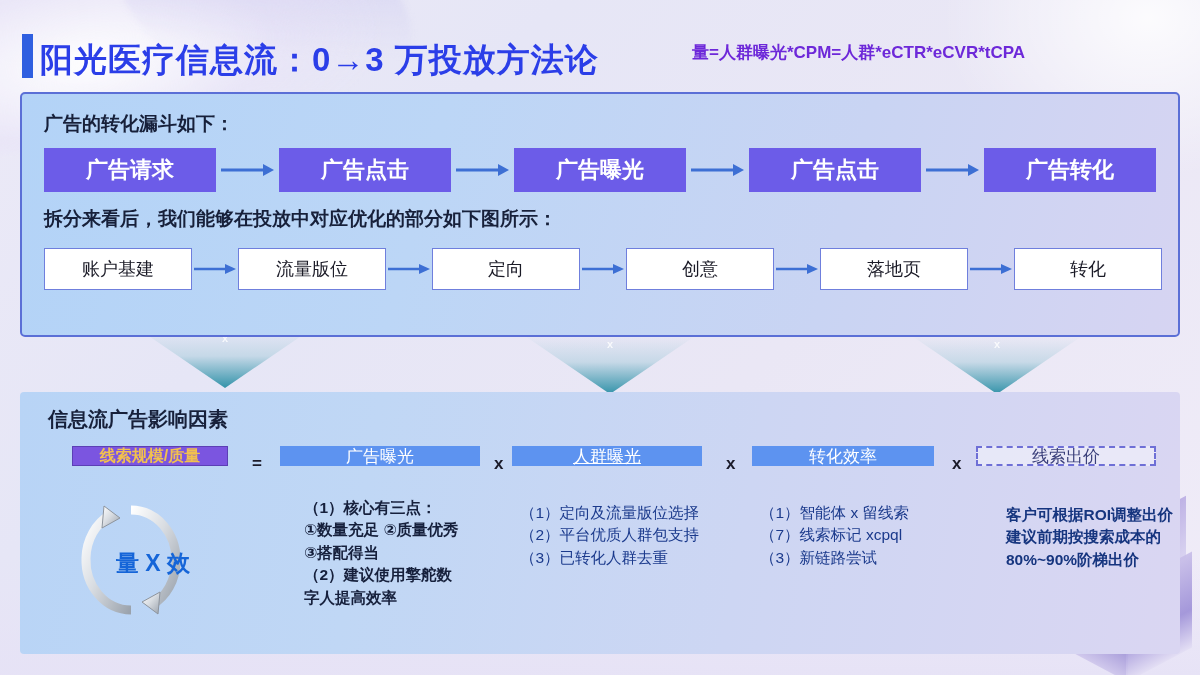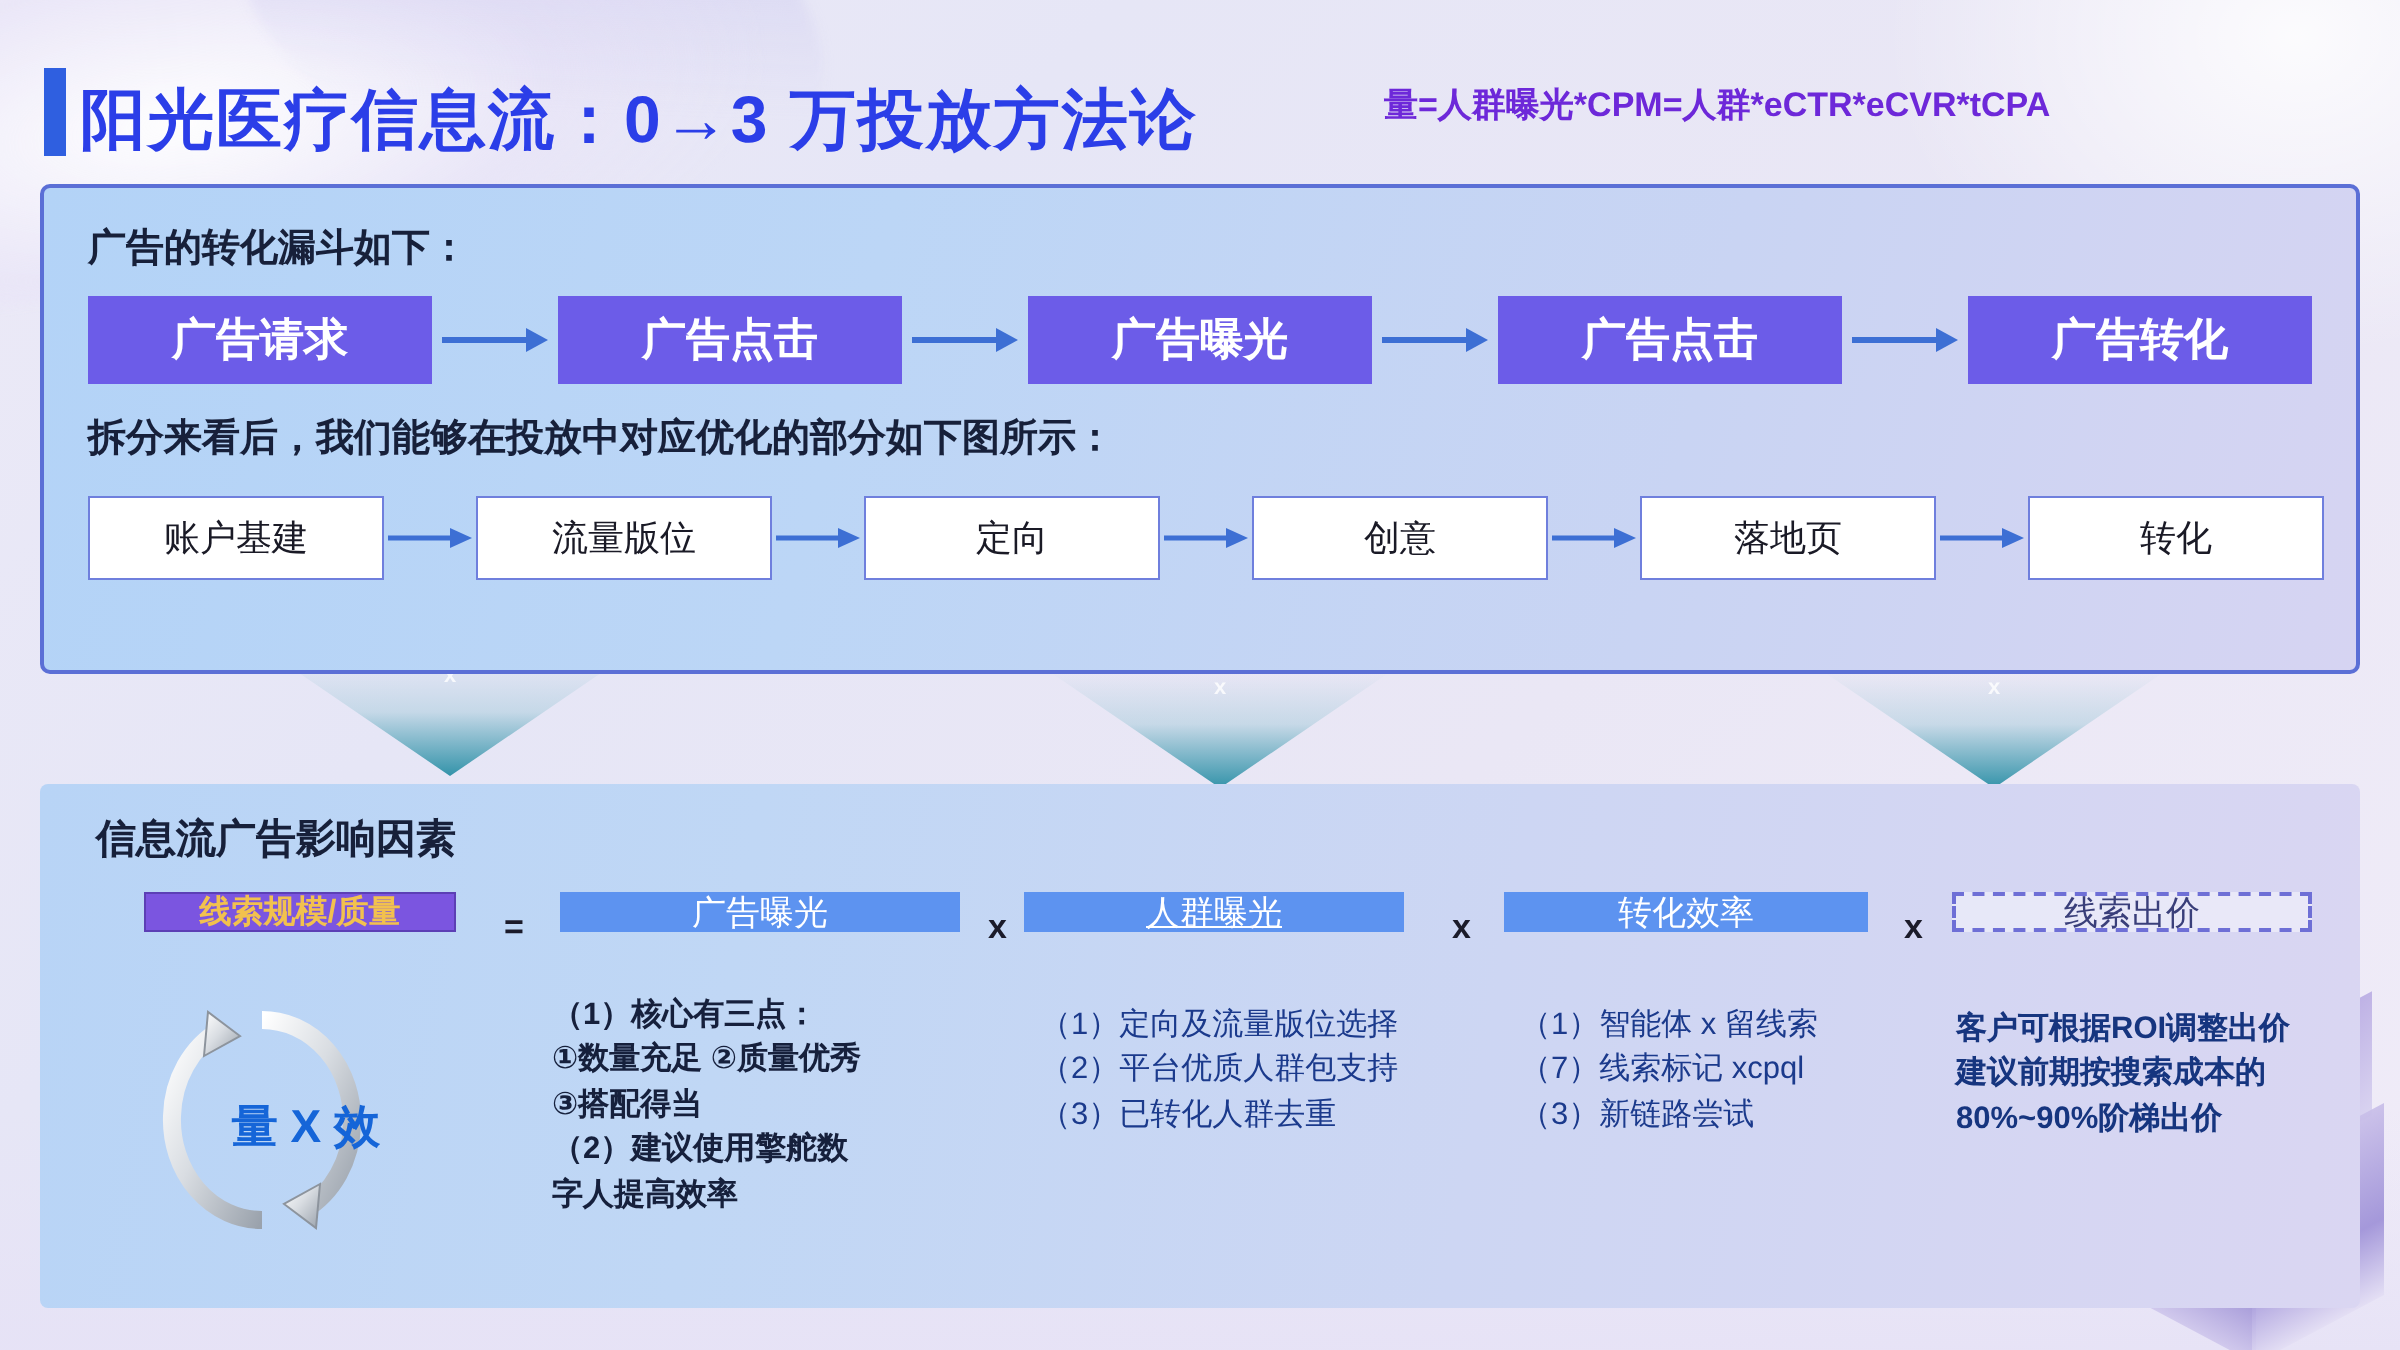--- a/index.html
+++ b/index.html
@@ -153,21 +153,21 @@
   }
   .op {
     position: absolute; top: 8px;
     font-size: 17px; font-weight: 700; color: #1b1b2a;
   }
 
   .col-text {
     position: absolute; font-size: 15.5px; line-height: 1.45;
     color: #1b3a8c; white-space: pre-line;
   }
-  .col-text.bold { font-weight: 700; color: #16203c; }
+  .col-text.bold { font-weight: 700; color: #16203c; margin-left: 28px; }
 
   
   .cycle { position: absolute; left: 72px; top: 500px; width: 118px; height: 120px; }
   .cycle-label {
     position: absolute; left: 72px; top: 548px; width: 118px;
     text-align: right; font-size: 23px; font-weight: 700; color: #1565d8;
   }
 </style>
 </head>
 <body>

